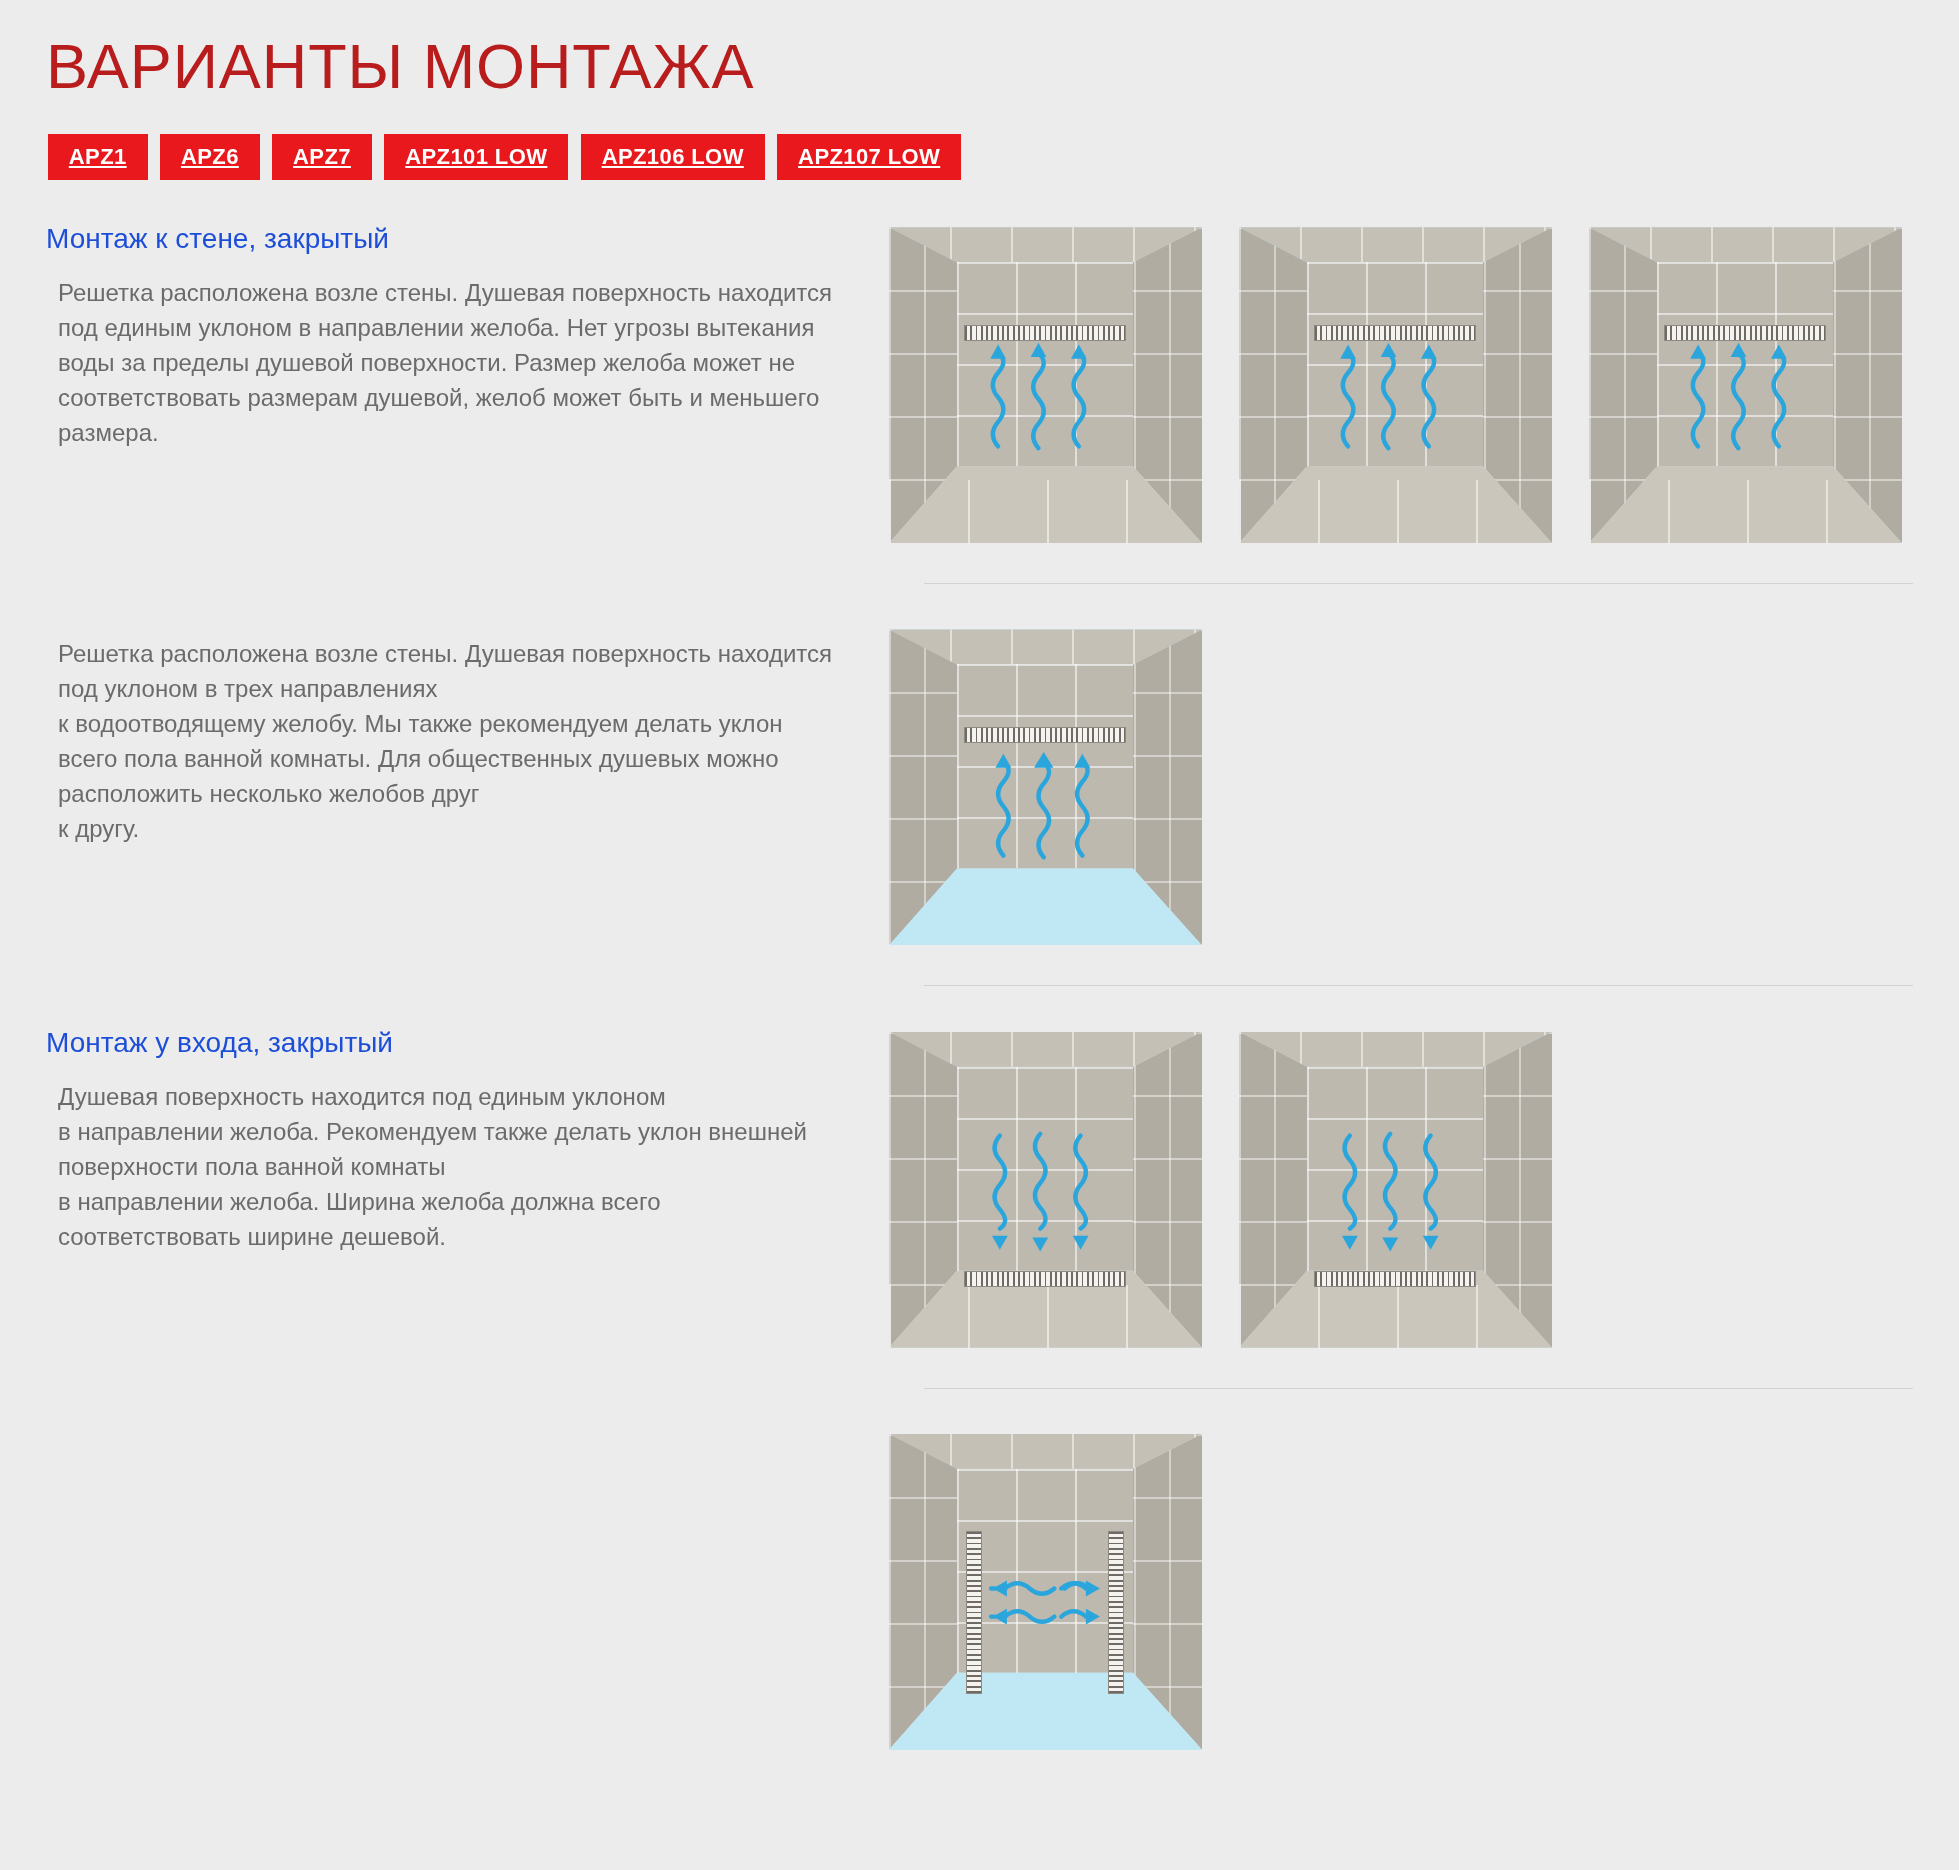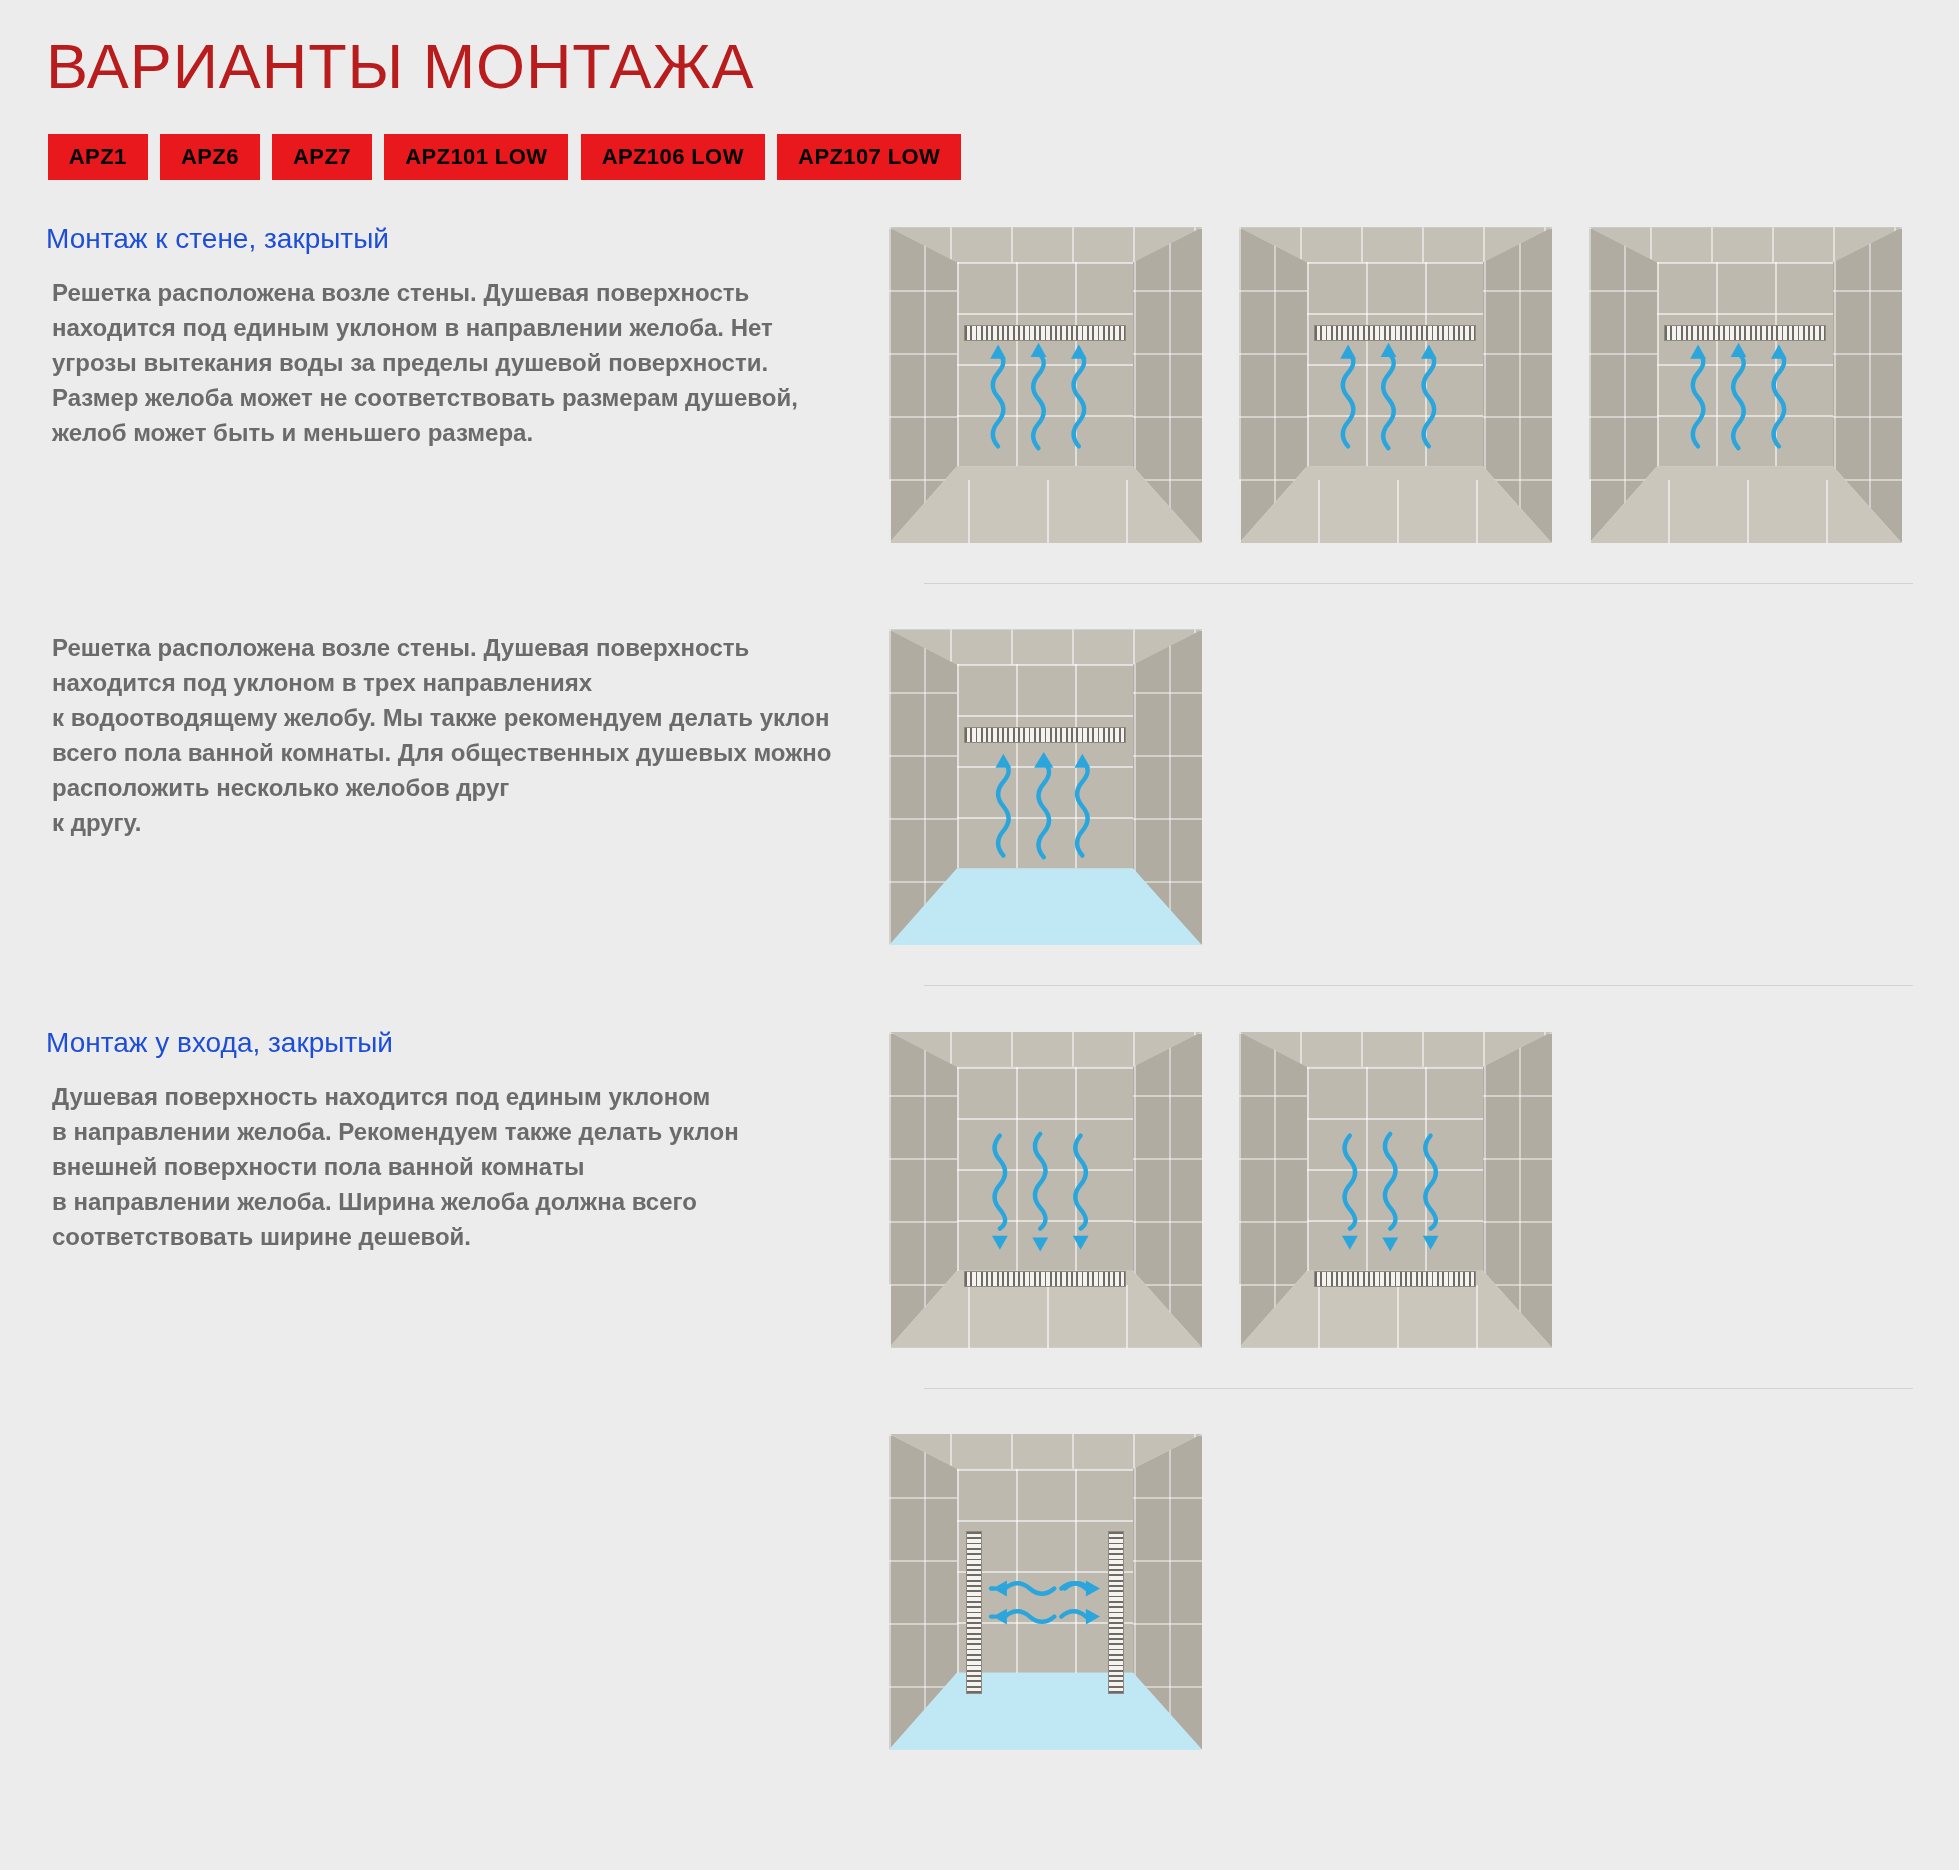--- a/index.html
+++ b/index.html
@@ -35,27 +35,28 @@
   }
   
   .tag-row {
     display: flex;
     gap: 12.3px;
     margin-bottom: 42px;
     padding-left: 1.8px;
   }
   .tag {
     background: #e8181c;
-    color: #000000;
+    color: #ffffff;
     font-size: 22px;
     font-weight: bold;
     letter-spacing: 0.4px;
     padding: 11.4px 21px 12.3px 21px;
     line-height: 1;
     white-space: nowrap;
+    text-decoration: underline;
   }
   
   .section {
     display: flex;
     align-items: flex-start;
     position: relative;
   }
   .section-text {
     width: 843px;
     flex: 0 0 843px;
@@ -66,23 +67,22 @@
     color: #1d4ed8;
     font-size: 28px;
     font-weight: 400;
     margin: 0 0 19.3px 0;
     line-height: 1.2;
   }
   .section-body {
     font-size: 24px;
     line-height: 1.46;
     color: #6b6b6b;
-    margin: 6px;
+    margin: 12px;
     white-space: pre-line;
-    font-weight: bold;
   }
   .figs {
     display: flex;
     gap: 37px;
     padding-top: 5.3px;
   }
   .divider {
     height: 0.9px;
     background: #d2d2d2;
     margin: 0 0 0 878px;

